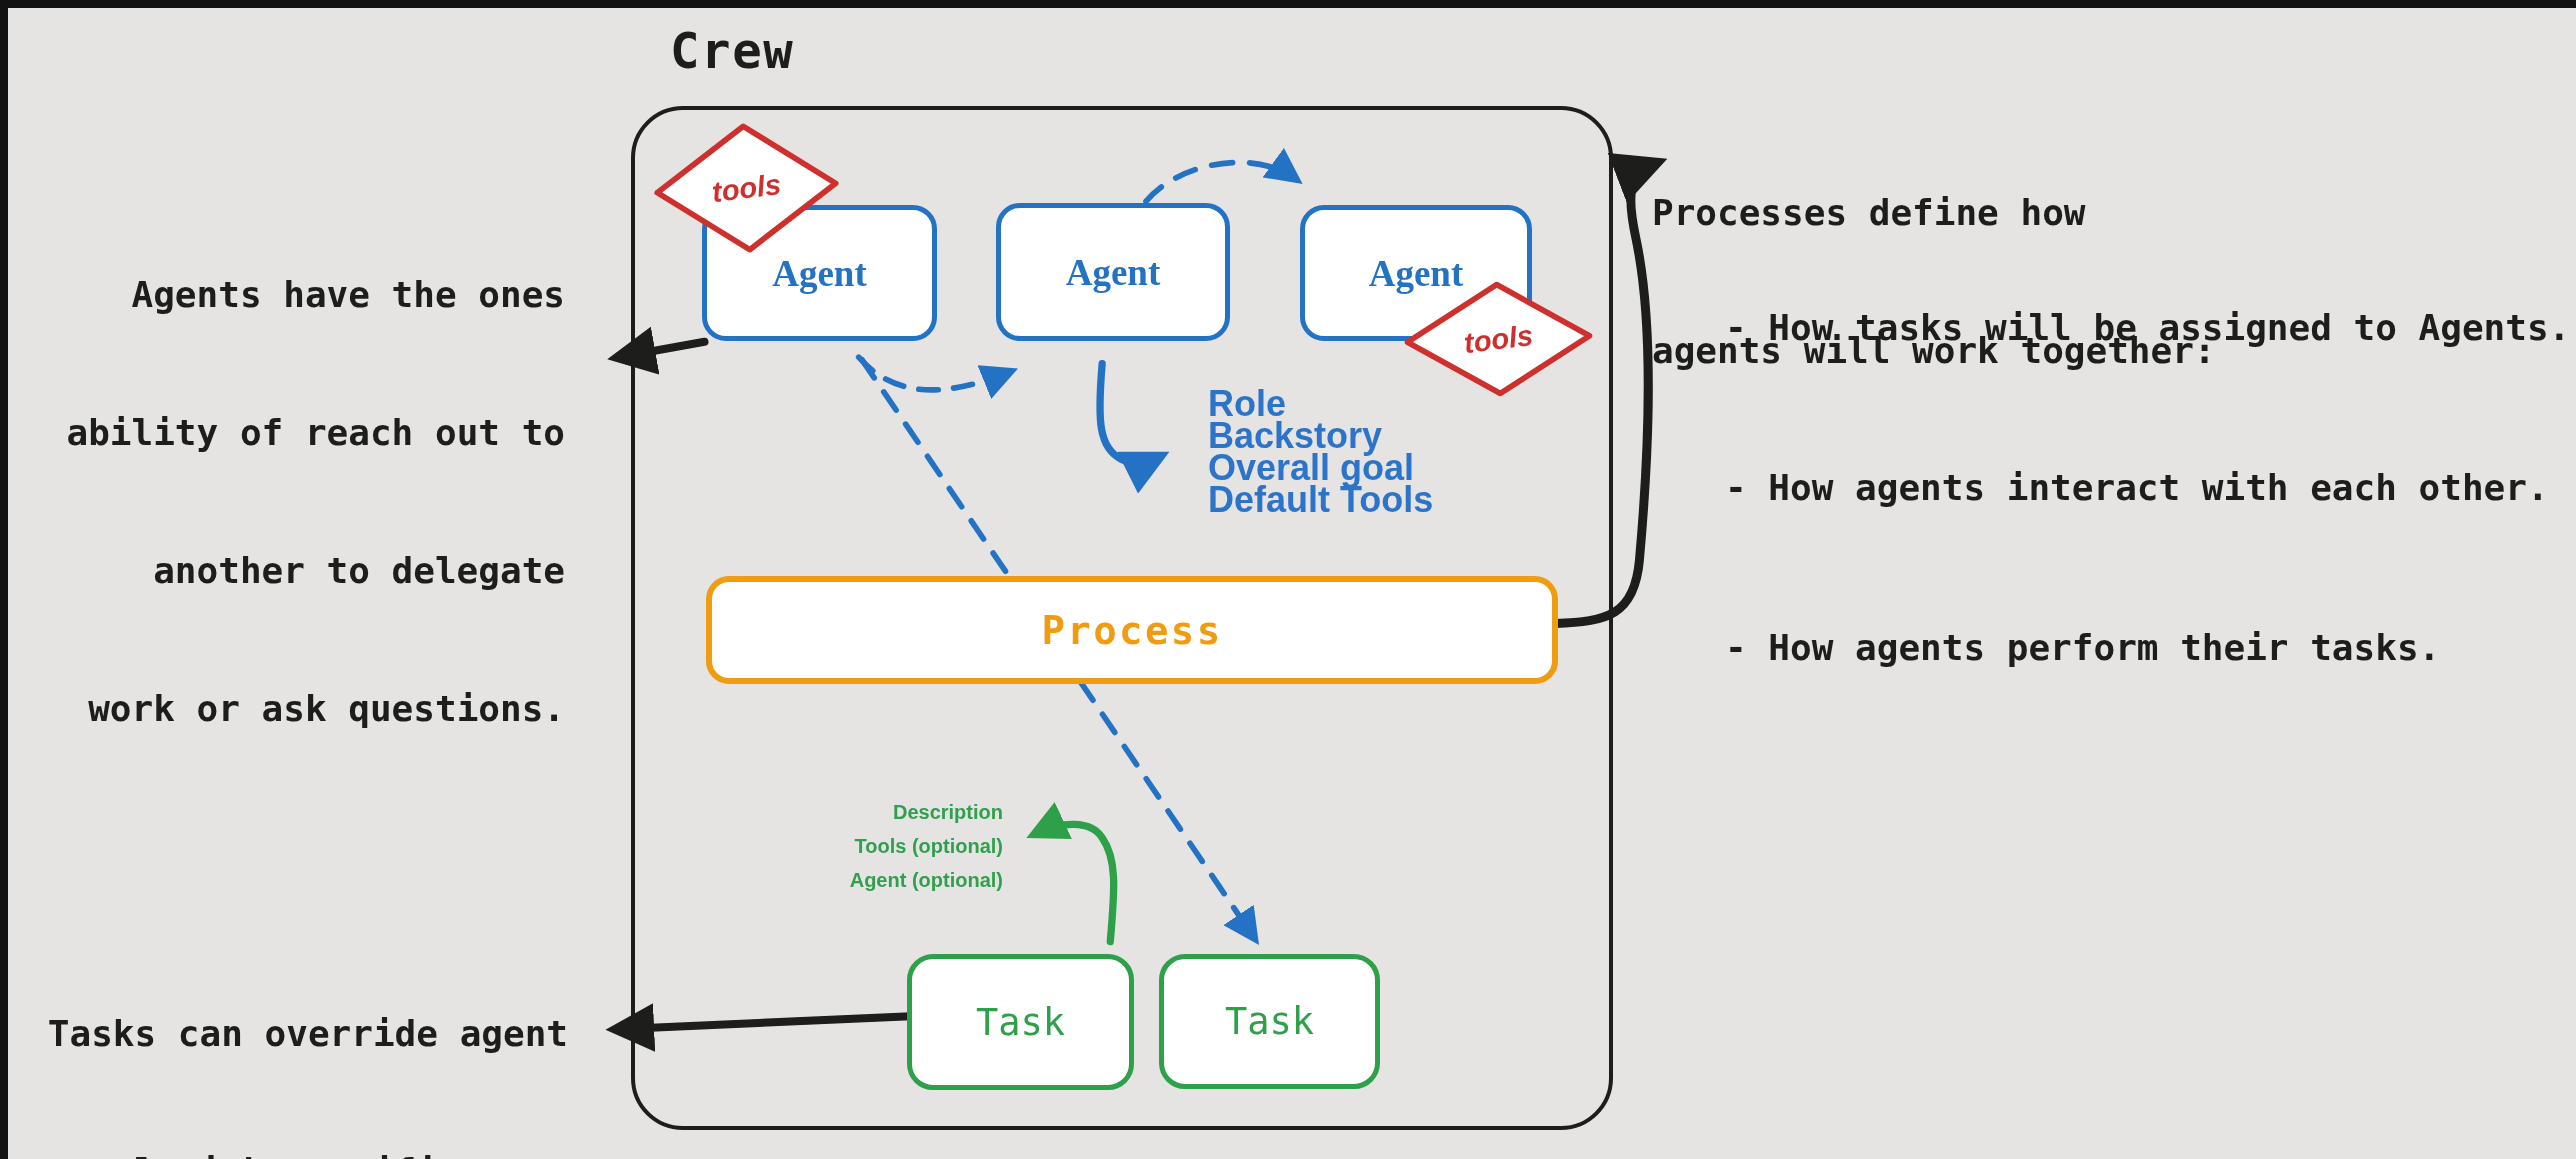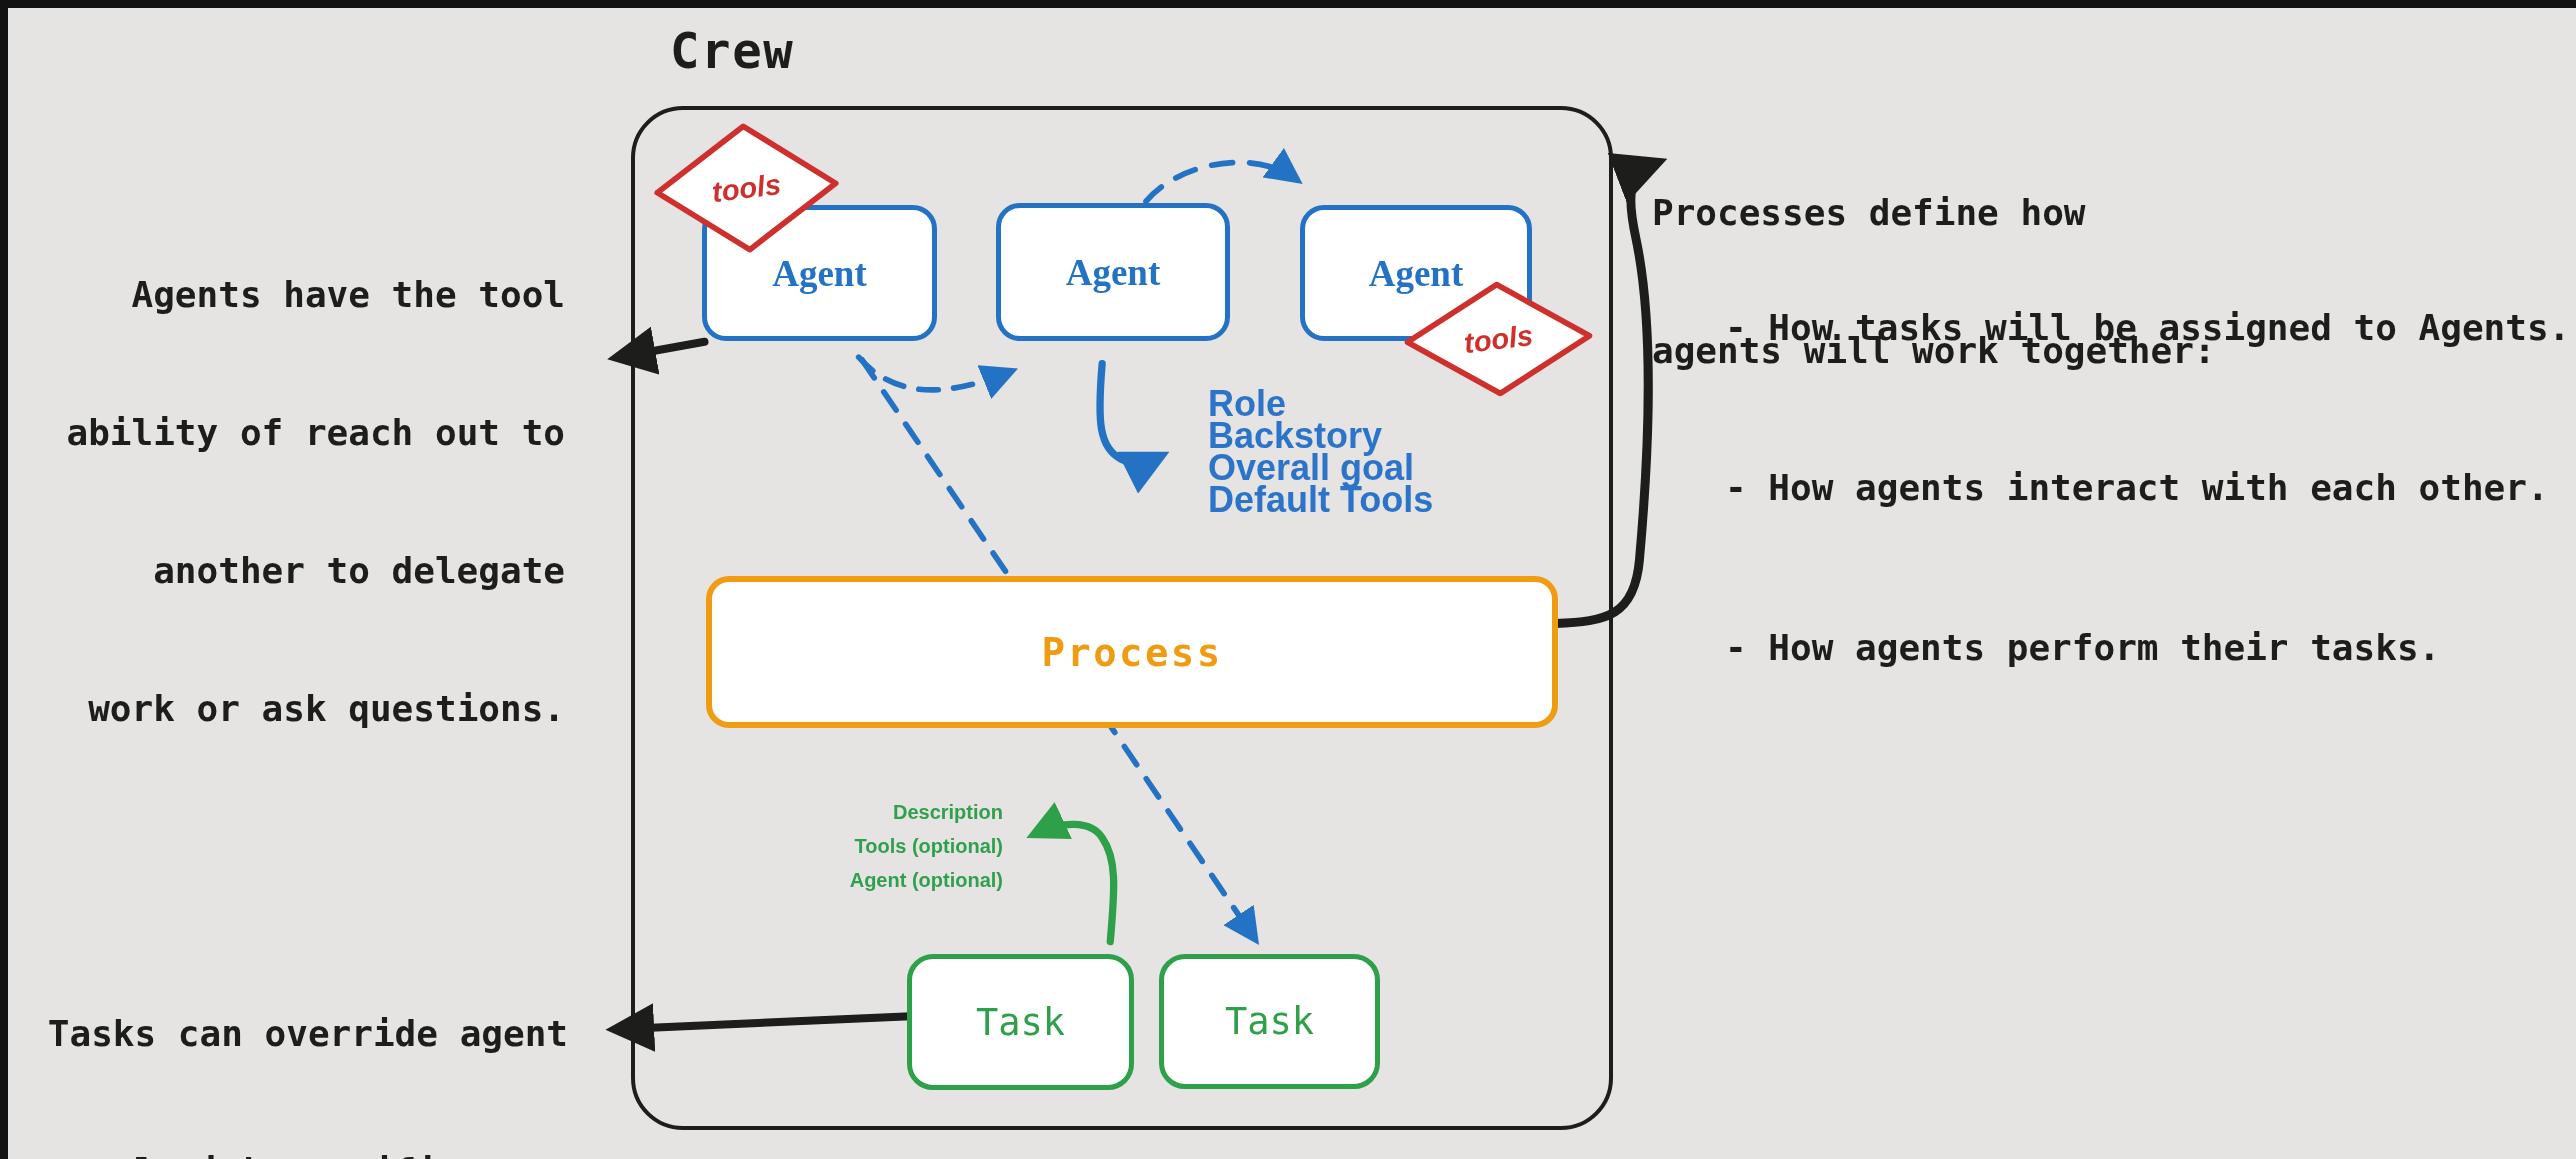--- a/index.html
+++ b/index.html
@@ -131,21 +131,21 @@
   <div class="node agent-box" style="left:702px;top:205px;width:235px;height:136px;">
     <span>Agent</span>
   </div>
   <div class="node agent-box" style="left:996px;top:203px;width:234px;height:138px;">
     <span>Agent</span>
   </div>
   <div class="node agent-box" style="left:1300px;top:205px;width:232px;height:136px;">
     <span>Agent</span>
   </div>
 
-  <div class="node process-box" style="left:706px;top:576px;width:852px;height:152px;">
+  <div class="node process-box" style="left:706px;top:576px;width:852px;height:108px;">
     <span>Process</span>
   </div>
 
   <div class="node task-box" style="left:907px;top:954px;width:227px;height:136px;">
     <span>Task</span>
   </div>
   <div class="node task-box" style="left:1159px;top:954px;width:221px;height:135px;">
     <span>Task</span>
   </div>
 
@@ -169,21 +169,21 @@
     <div>Default Tools</div>
   </div>
 
   <div id="task-attributes" class="attr-list">
     <div>Description</div>
     <div>Tools (optional)</div>
     <div>Agent (optional)</div>
   </div>
 
   <div id="note-left-top" class="note note-right-align">
-    <div>Agents have the tool</div>
+    <div>Agents have the ones</div>
     <div>ability of reach out to</div>
     <div>another to delegate</div>
     <div>work or ask questions.</div>
   </div>
 
   <div id="note-left-bottom" class="note note-right-align">
     <div>Tasks can override agent</div>
     <div>tool with specific ones</div>
     
     

